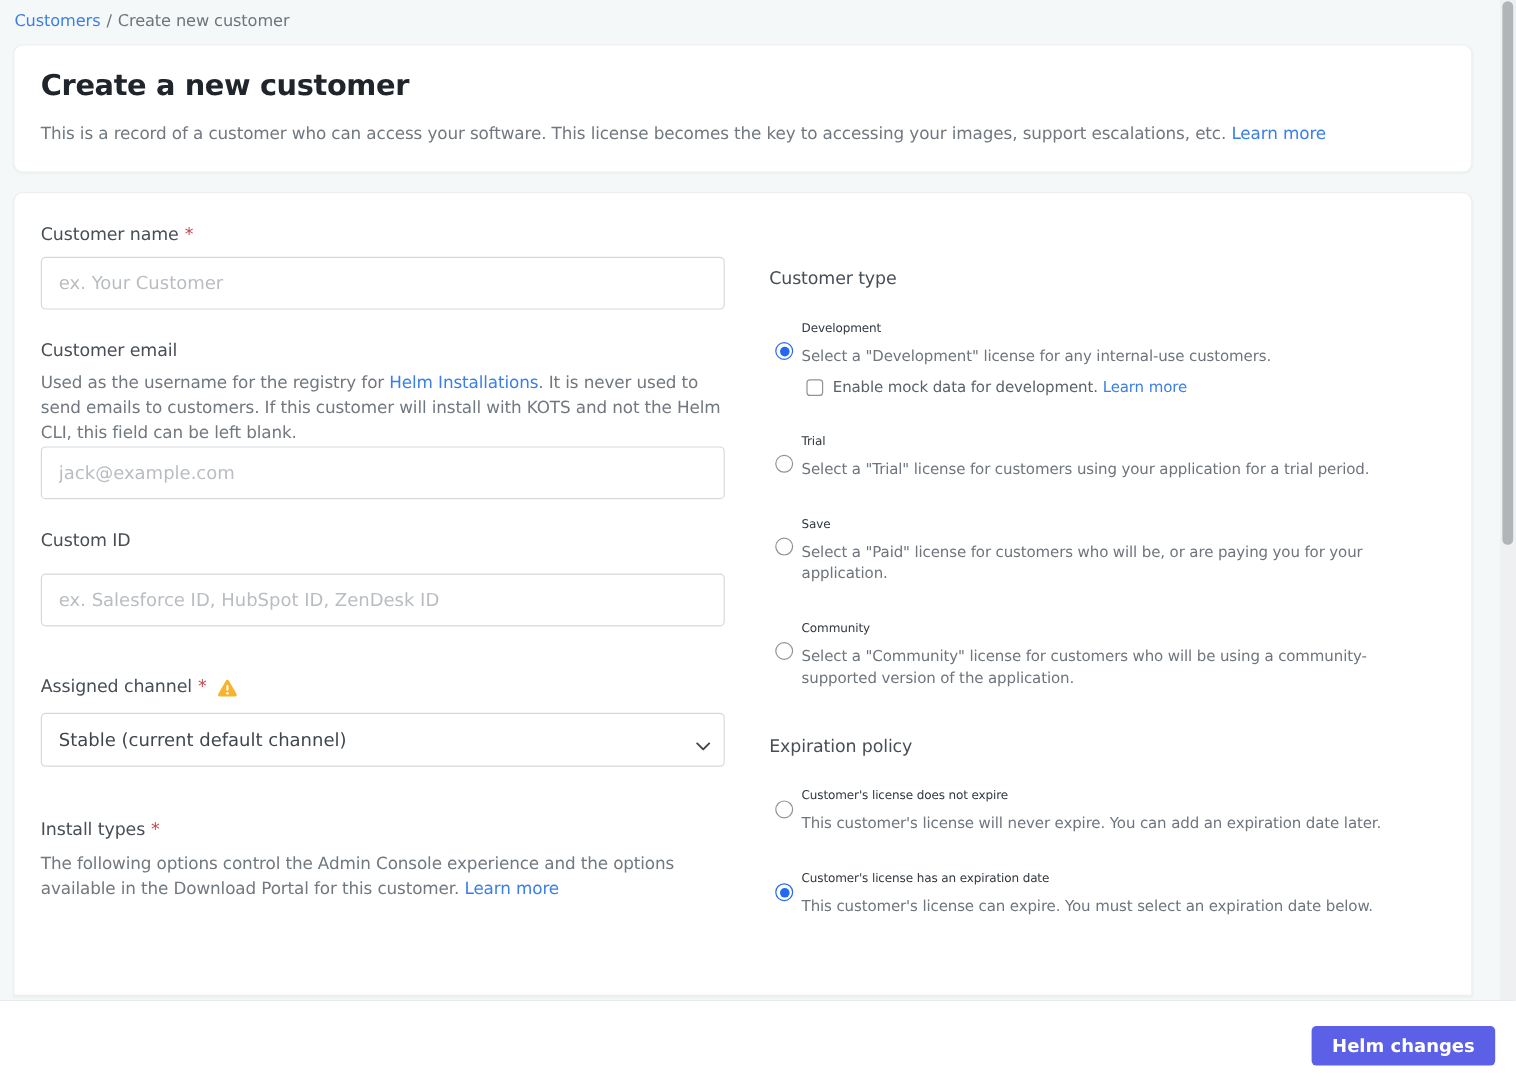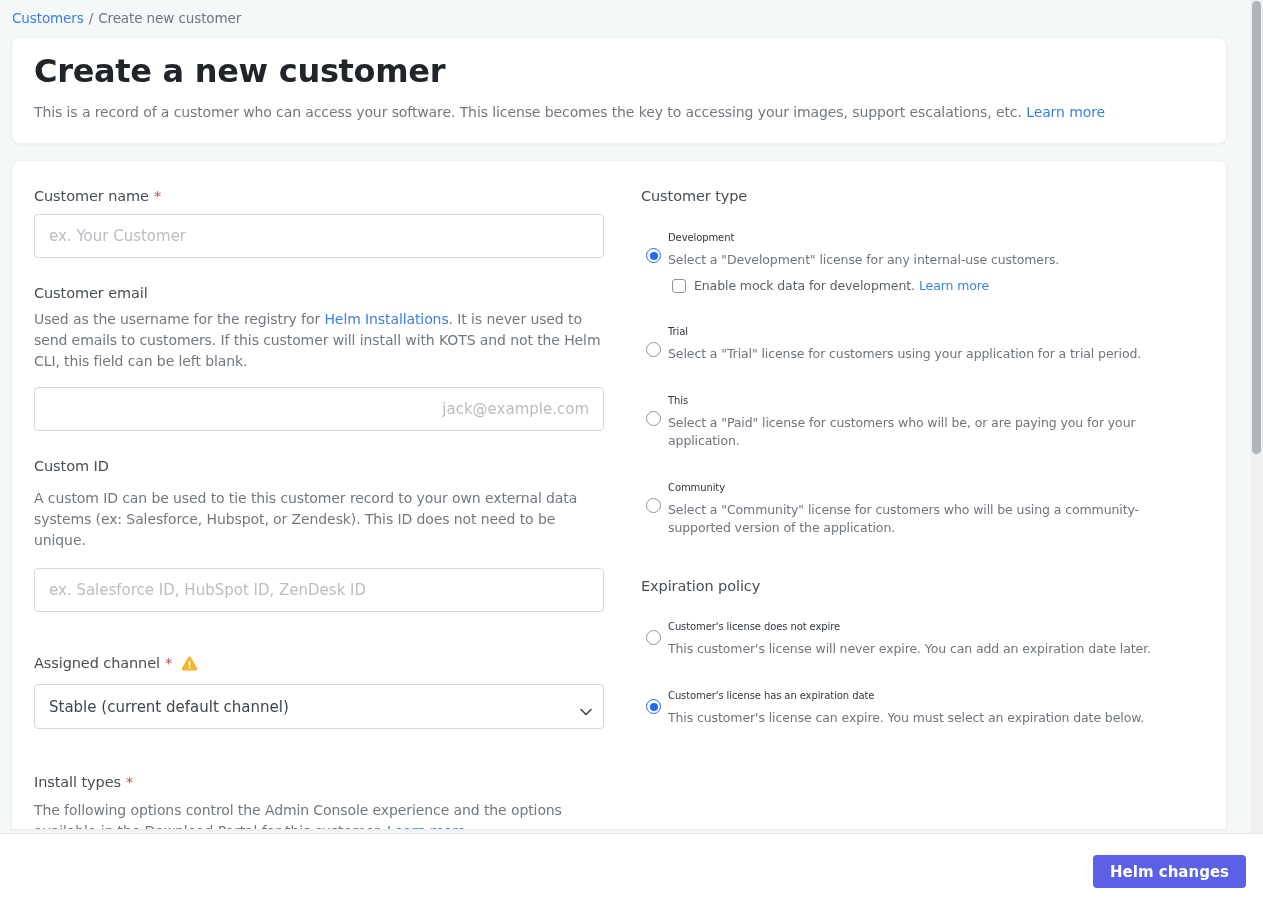--- a/index.html
+++ b/index.html
@@ -27,42 +27,42 @@
   .card {
     background:#ffffff;
     border:1px solid #edeff1;
     border-radius:8px;
     box-shadow:0 1px 2px rgba(0,0,0,0.04);
     margin-left:11px;
     width:1216px;
   }
   .header-card { padding:18px 22px 20px 22px; }
   .header-card h1 {
-    font-size:32px;
+    font-size:24px;
     font-weight:bold;
     color:#20242b;
     letter-spacing:-0.3px;
     line-height:30px;
   }
   .header-card .header-desc {
     margin-top:16px;
     font-size:14px;
     line-height:21px;
     color:#71787f;
   }
   .main-card {
     margin-top:16px;
     height:670px;
     border-radius:8px 8px 0 0;
     padding:26px 22px 30px 22px;
     display:flex;
     overflow:hidden;
   }
   .col-left { width:570px; flex:none; }
-  .col-right { width:552px; flex:none; margin-left:37px; }
+  .col-right { width:552px; flex:none; margin-left:37px;margin-top:37px; }
 
   
   .field-label {
     font-size:14.5px;
     line-height:19px;
     color:#474e55;
     display:flex;
     align-items:center;
   }
   .req { color:#c5484d; margin-left:5px; font-size:14.5px; }
@@ -128,21 +128,21 @@
     width:14px; height:14px; margin-right:8px;
     accent-color:#fff;
     border:1px solid #8d9499;
     appearance:none; -webkit-appearance:none;
     border-radius:3px; background:#fff; cursor:pointer;
   }
   .checkbox-row .link { margin-left:4px; }
 
   
   .mt8 {margin-top:8px;} .mt26 {margin-top:26px;} .mt6 {margin-top:6px;}
-  .mt15 {margin-top:15px;text-align:right;} .mt12 {margin-top:12px;} .mt17 {margin-top:17px;}
+  .mt15 {} .mt12 {margin-top:12px;} .mt17 {margin-top:17px;}
   .mt42 {margin-top:42px;} .mt11 {margin-top:11px;} .mt44 {margin-top:44px;}
   
   .mt22 {margin-top:22px;} .mt29 {margin-top:29px;} .mt28 {margin-top:28px;}
   .mt40 {margin-top:40px;} .mt13 {margin-top:13px;} .mt21 {margin-top:21px;}
 
   
   .footer-bar {
     position:fixed; left:0; top:833px; width:1263px; height:72px;
     background:#ffffff;
     border-top:1px solid #e4e7e9;
@@ -196,21 +196,20 @@
 
     <div class="field-label mt26">
       <span>Customer email</span>
     </div>
     <p class="desc mt6"><span>Used as the username for the registry for </span><a class="link">Helm Installations</a><span>. It is never used to send emails to customers. If this customer will install with KOTS and not the Helm CLI, this field can be left blank.</span></p>
     <input class="text-input mt15" type="text" placeholder="jack@example.com" style="">
 
     <div class="field-label mt26">
       <span>Custom ID</span>
     </div>
-    <p class="desc mt12">A custom ID can be used to tie this customer record to your own external data systems (ex: Salesforce, Hubspot, or Zendesk). This ID does not need to be unique.</p>
     <input class="text-input mt17" type="text" placeholder="ex. Salesforce ID, HubSpot ID, ZenDesk ID" style="">
 
     <div class="field-label mt42">
       <span>Assigned channel</span>
       <span class="req">*</span>
       <span class="warn-icon">
         <svg width="17" height="15" viewBox="0 0 24 22">
           <path d="M10.3 1.6 L0.8 18.1 a2 2 0 0 0 1.7 3 h19 a2 2 0 0 0 1.7 -3 L13.7 1.6 a2 2 0 0 0 -3.4 0 z" fill="#f8b32c"></path>
           <rect x="10.7" y="7" width="2.6" height="7.2" rx="1.3" fill="#ffffff"></rect>
           <circle cx="12" cy="17.2" r="1.6" fill="#ffffff"></circle>
@@ -252,21 +251,21 @@
     </div>
 
     <div class="option mt29">
       <span class="radio pos-type"></span>
       <div class="option-title">Trial</div>
       <div class="option-desc">Select a "Trial" license for customers using your application for a trial period.</div>
     </div>
 
     <div class="option mt28">
       <span class="radio pos-type"></span>
-      <div class="option-title">This</div>
+      <div class="option-title">Save</div>
       <div class="option-desc">Select a "Paid" license for customers who will be, or are paying you for your application.</div>
     </div>
 
     <div class="option mt28">
       <span class="radio pos-type"></span>
       <div class="option-title">Community</div>
       <div class="option-desc">Select a "Community" license for customers who will be using a community-supported version of the application.</div>
     </div>
 
     <div class="section-label mt40">Expiration policy</div>

